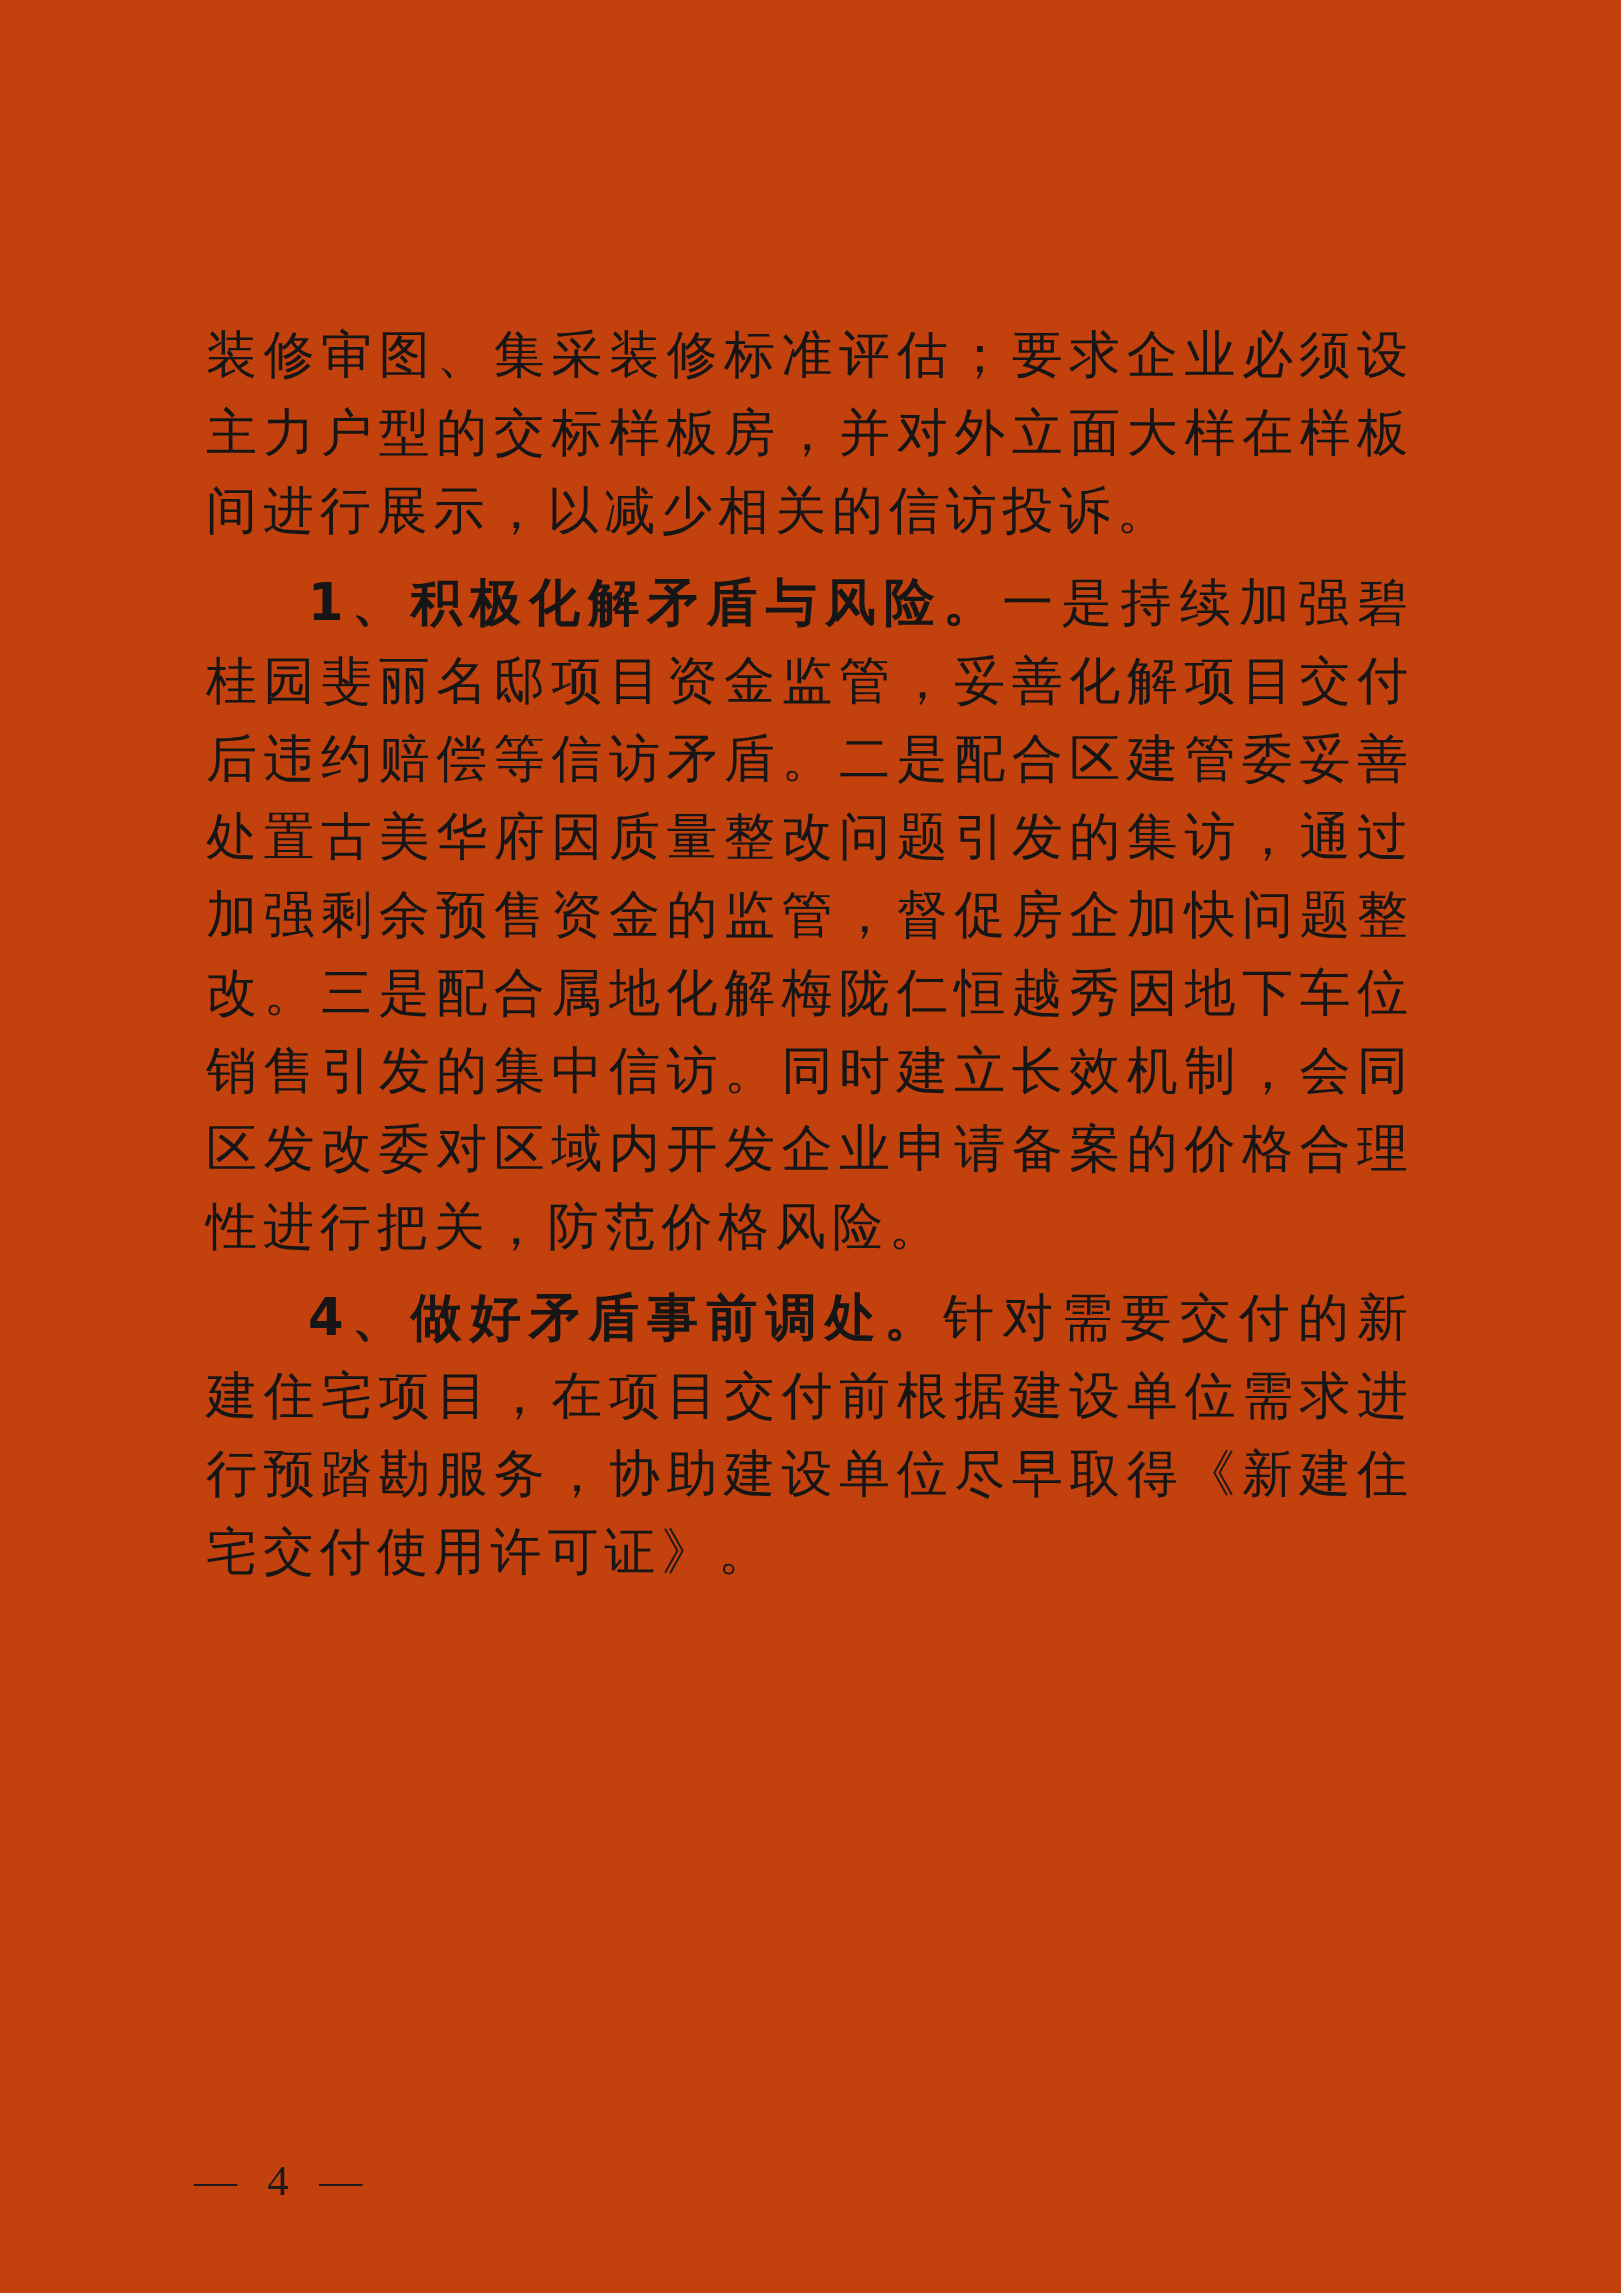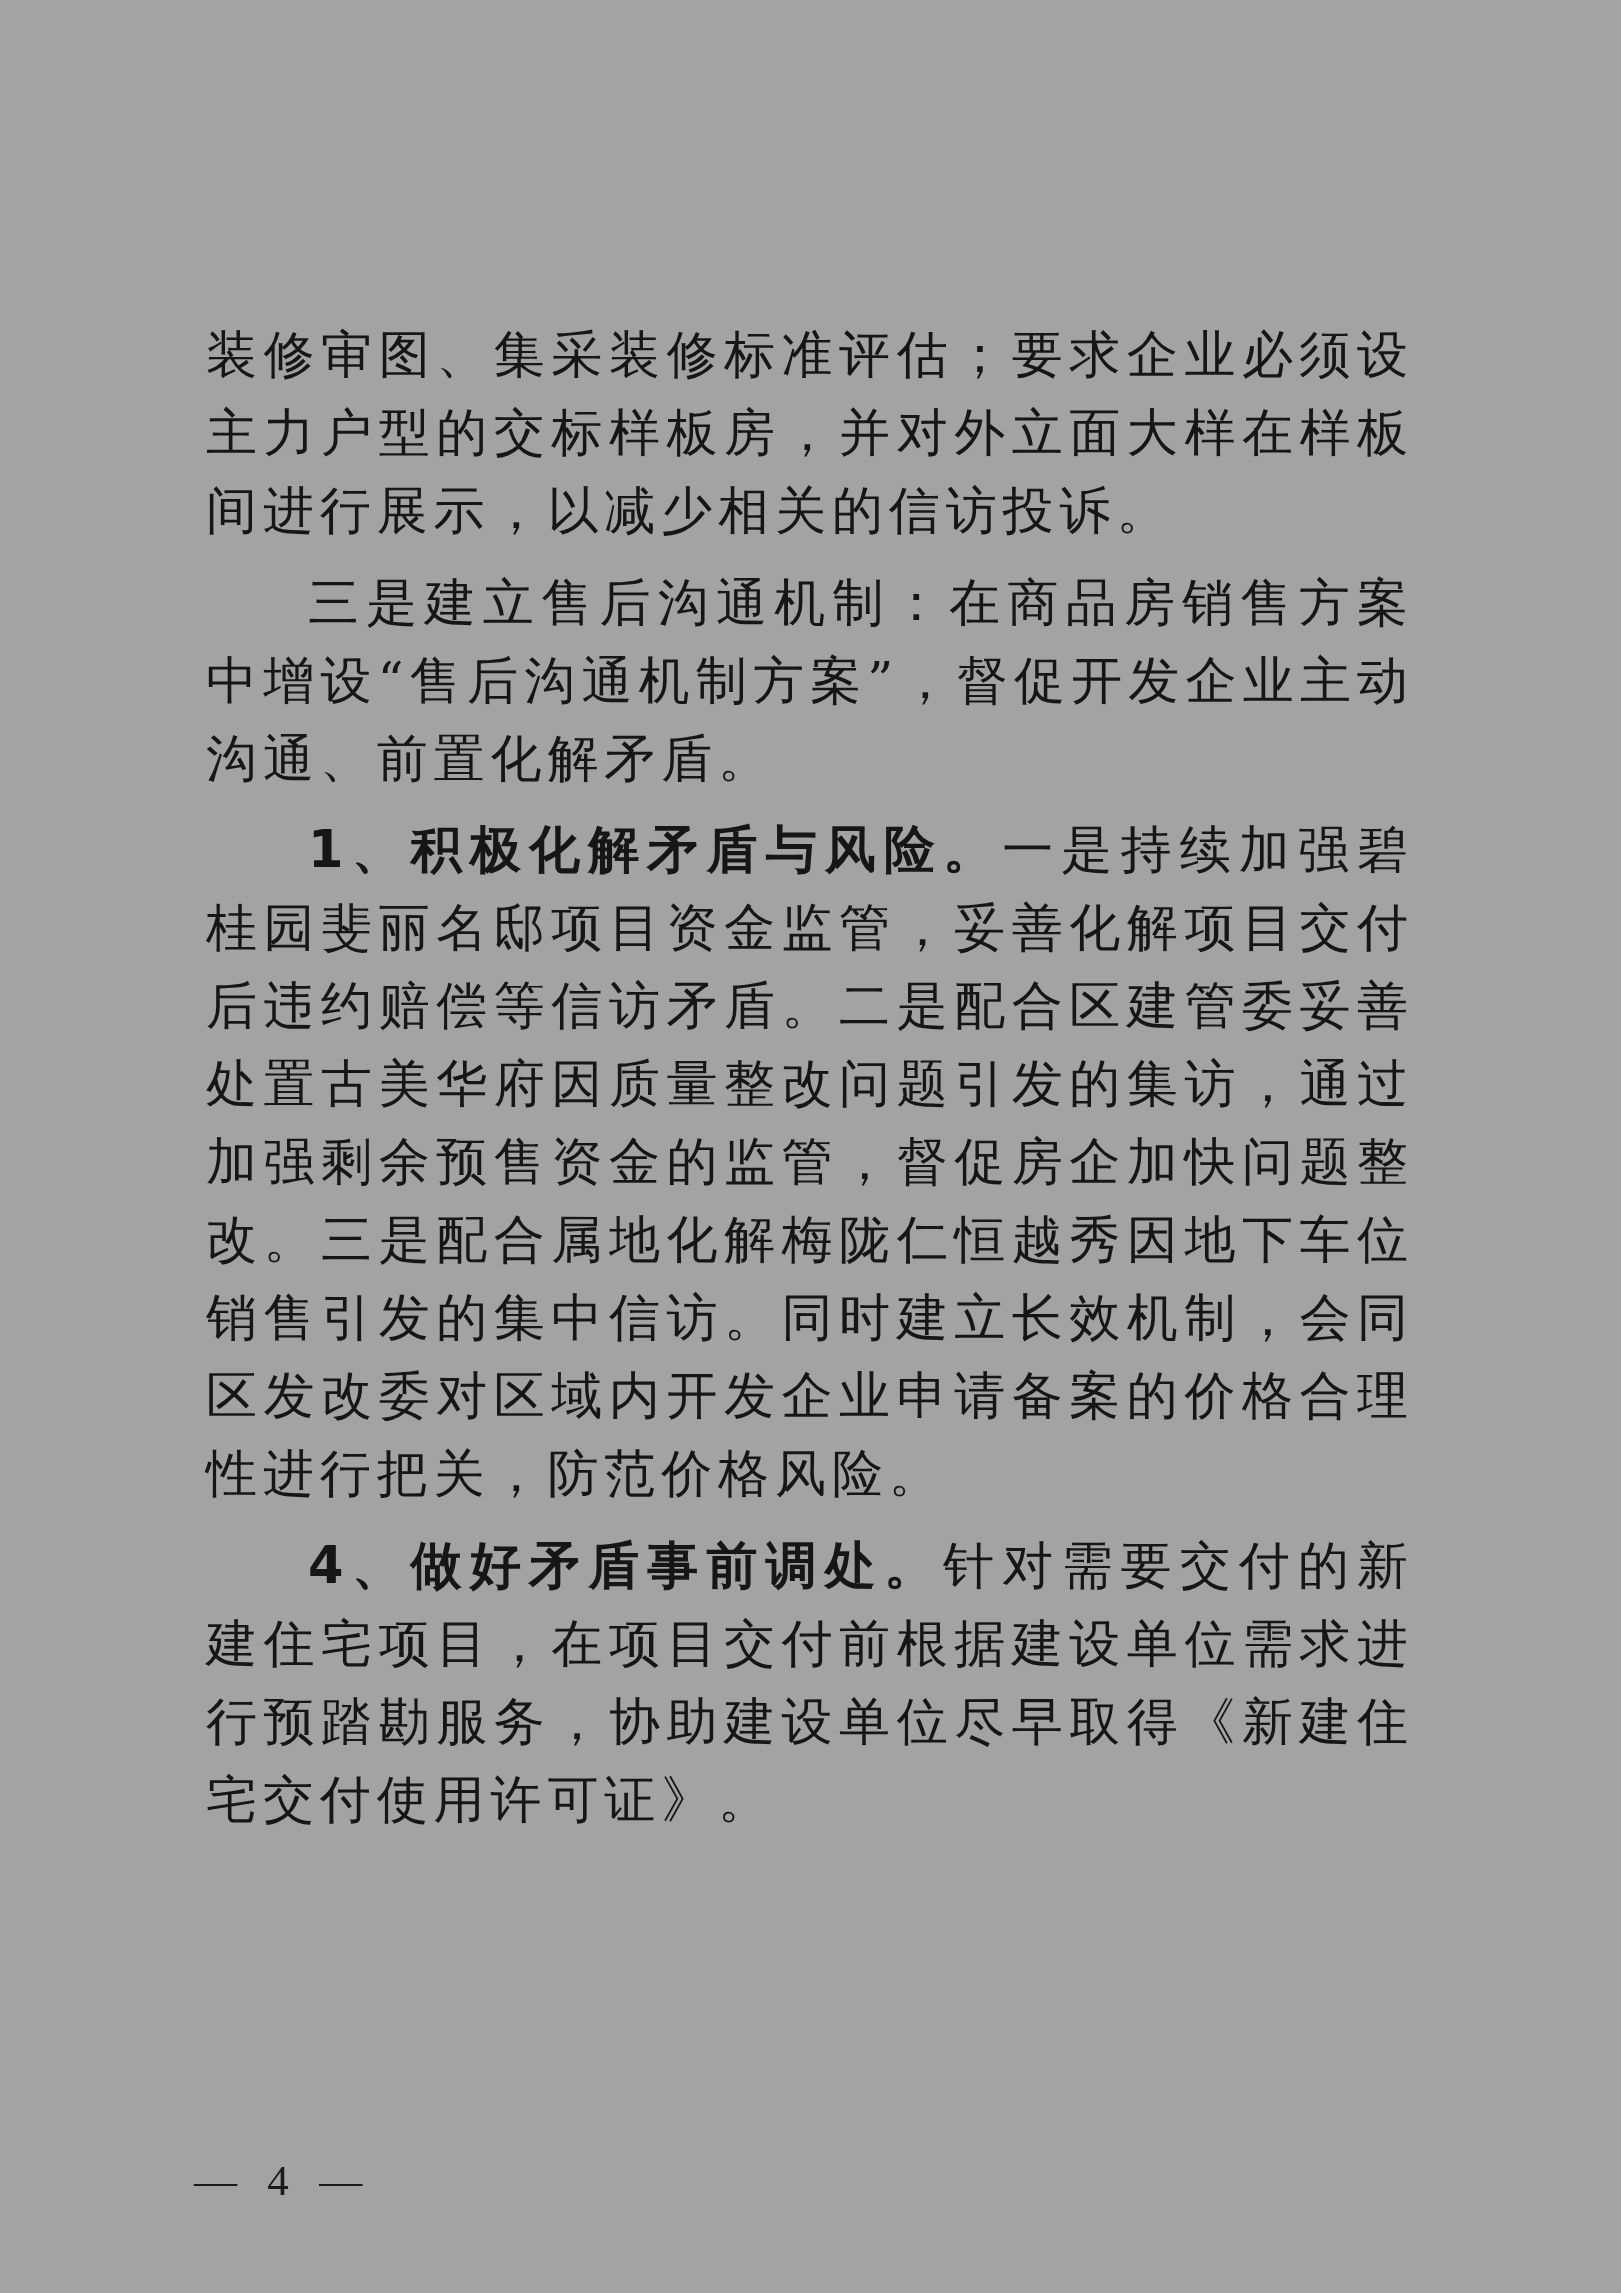--- a/index.html
+++ b/index.html
@@ -1,19 +1,19 @@
 <!DOCTYPE html>
 <html><head>
   <meta charset="utf-8">
   <style>
     html, body { margin: 0; padding: 0; background: #ffffff; }
     body { width: 1621px; height: 2294px; position: relative; overflow: hidden; }
     .page {
       position: absolute; left: 0; top: 0; width: 1621px; height: 2294px;
-      background: #a3a3a3;
+      background: #c2410c;
     }
     .content {
       position: absolute; left: 206px; top: 316px; width: 1208px;
       font-family: "DejaVu Serif", "Liberation Serif", serif;
       color: #161616;
       font-size: 51px;
       line-height: 78px;
       letter-spacing: 5.9px;
     }
     .para {
@@ -31,21 +31,20 @@
       font-size: 43px; color: #1a1a1a; letter-spacing: 9.8px;
     }
   </style>
 </head>
 <body>
 
 <div class="page">
   <div class="content">
     <p class="para">装修审图、集采装修标准评估；要求企业必须设主力户型的交标样板房，并对外立面大样在样板间进行展示，以减少相关的信访投诉。</p>
 
-    <p class="para indent">三是建立售后沟通机制：在商品房销售方案中增设“售后沟通机制方案”，督促开发企业主动沟通、前置化解矛盾。</p>
 
 
     <p class="para indent"><span class="bold-lead">1、积极化解矛盾与风险。</span><span>一是持续加强碧桂园斐丽名邸项目资金监管，妥善化解项目交付后违约赔偿等信访矛盾。二是配合区建管委妥善处置古美华府因质量整改问题引发的集访，通过加强剩余预售资金的监管，督促房企加快问题整改。三是配合属地化解梅陇仁恒越秀因地下车位销售引发的集中信访。同时建立长效机制，会同区发改委对区域内开发企业申请备案的价格合理性进行把关，防范价格风险。</span></p>
 
     <p class="para indent"><span class="bold-lead">4、做好矛盾事前调处。</span><span>针对需要交付的新建住宅项目，在项目交付前根据建设单位需求进行预踏勘服务，协助建设单位尽早取得《新建住宅交付使用许可证》。</span></p>
 
   </div>
 
   <div class="page-number">— 4 —</div>
 </div>

